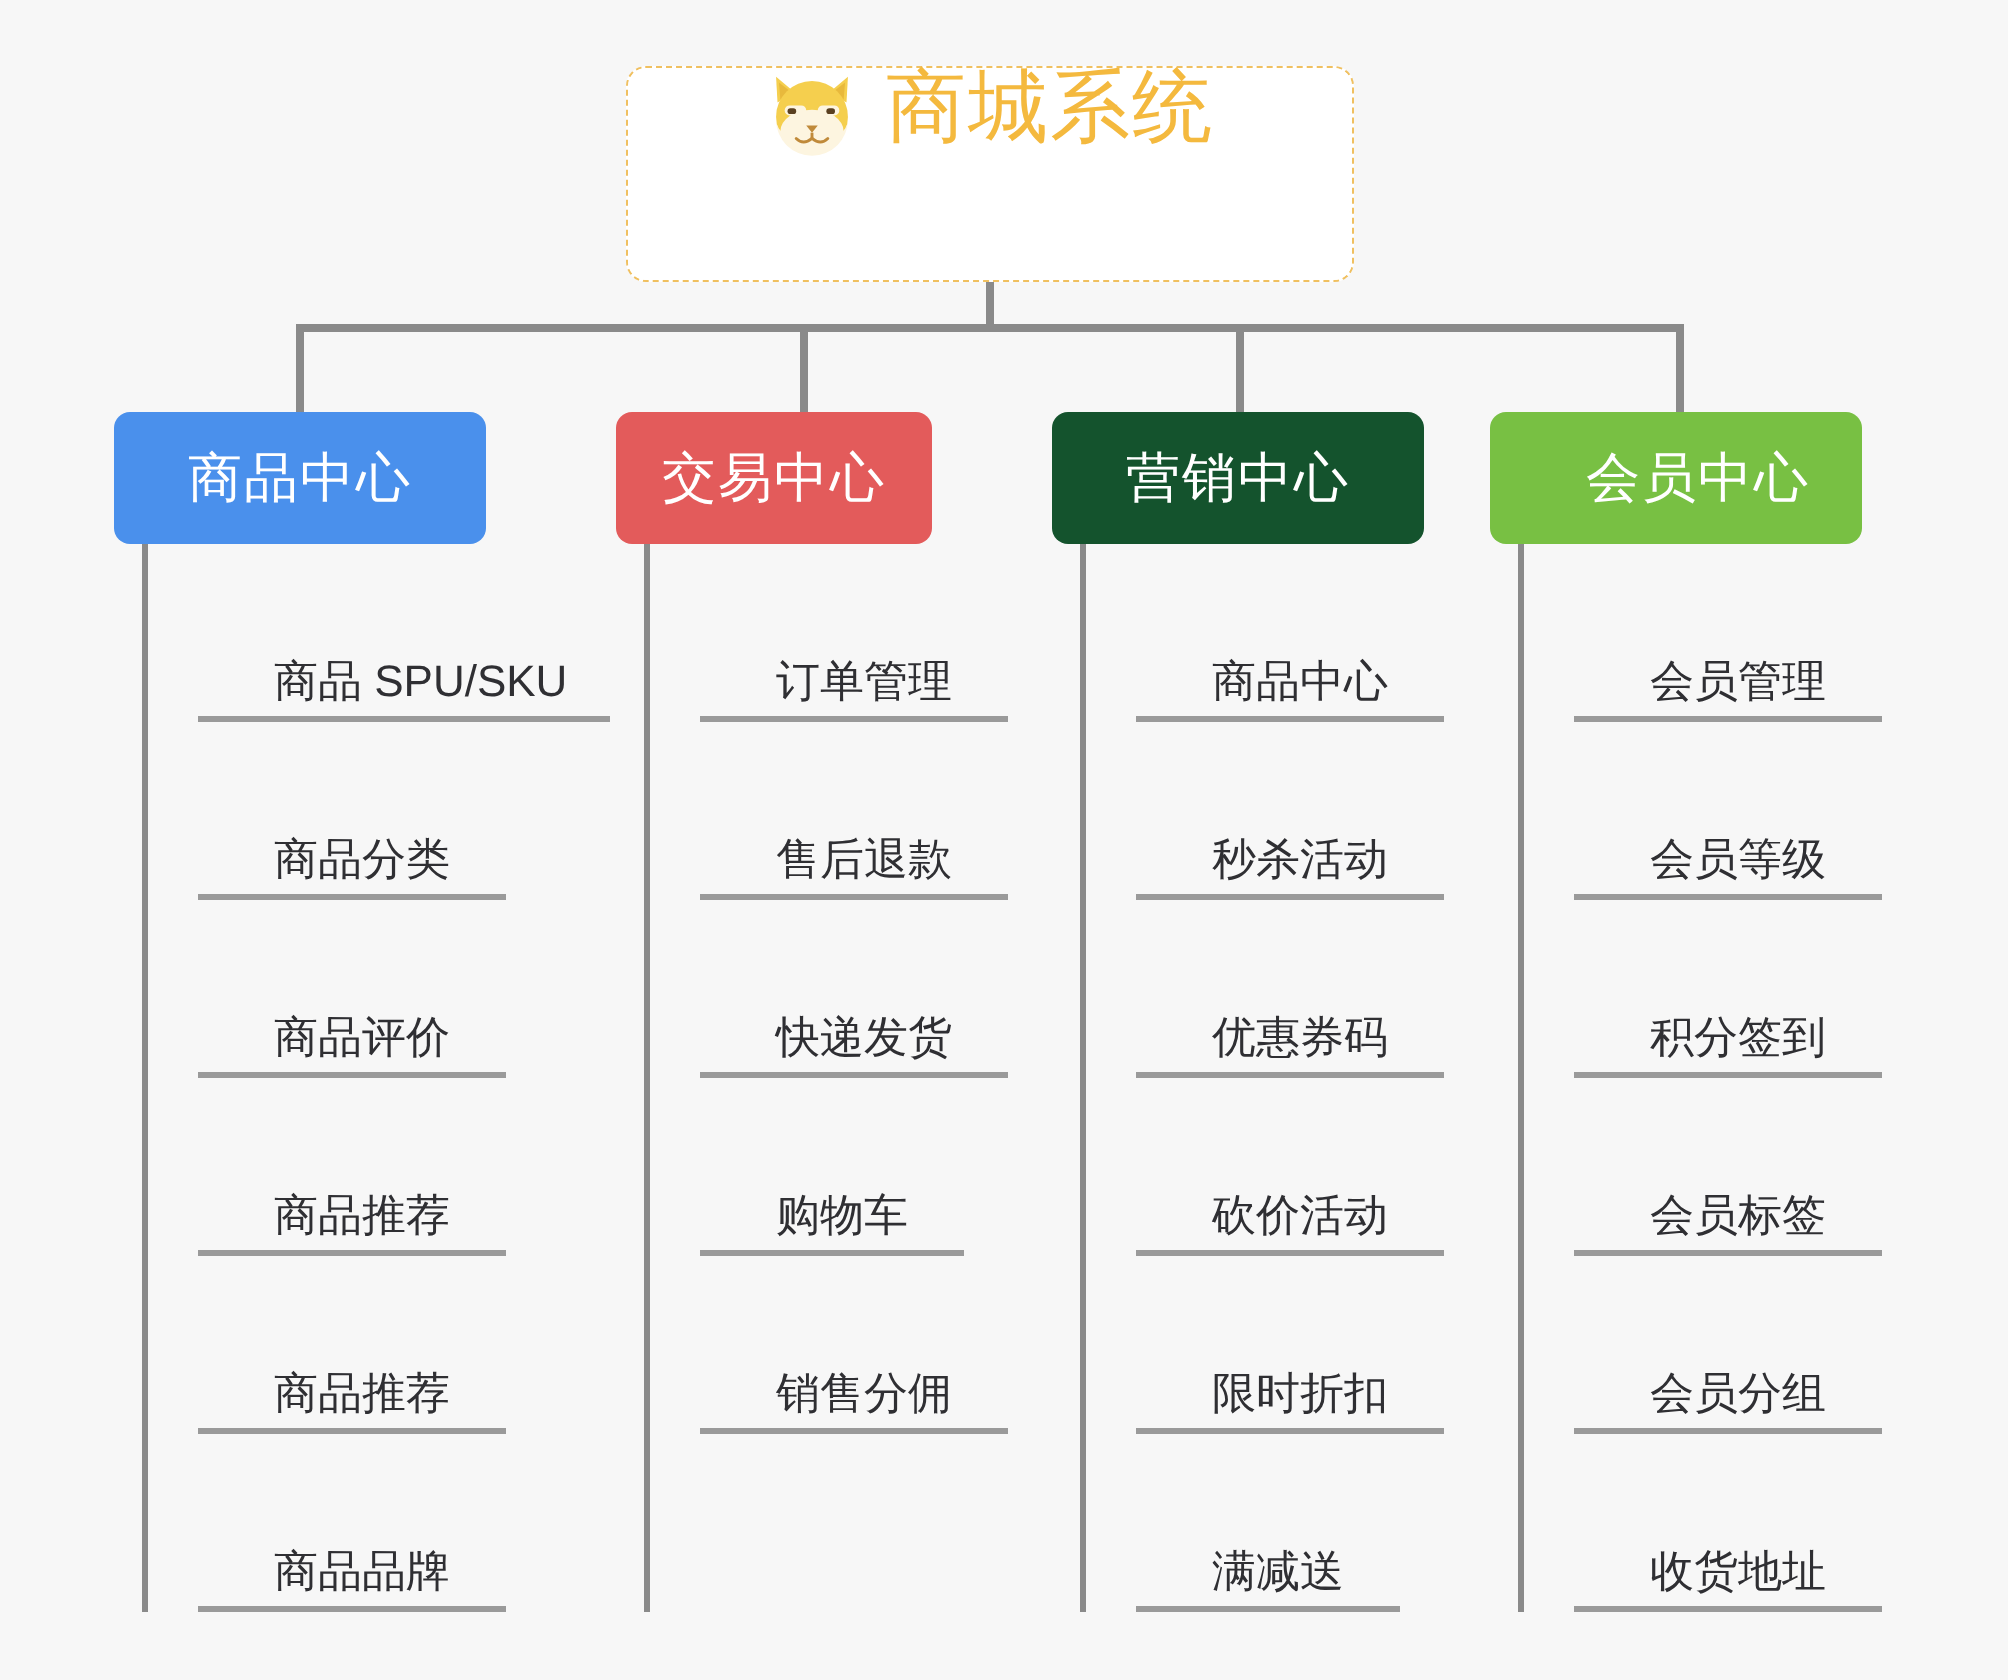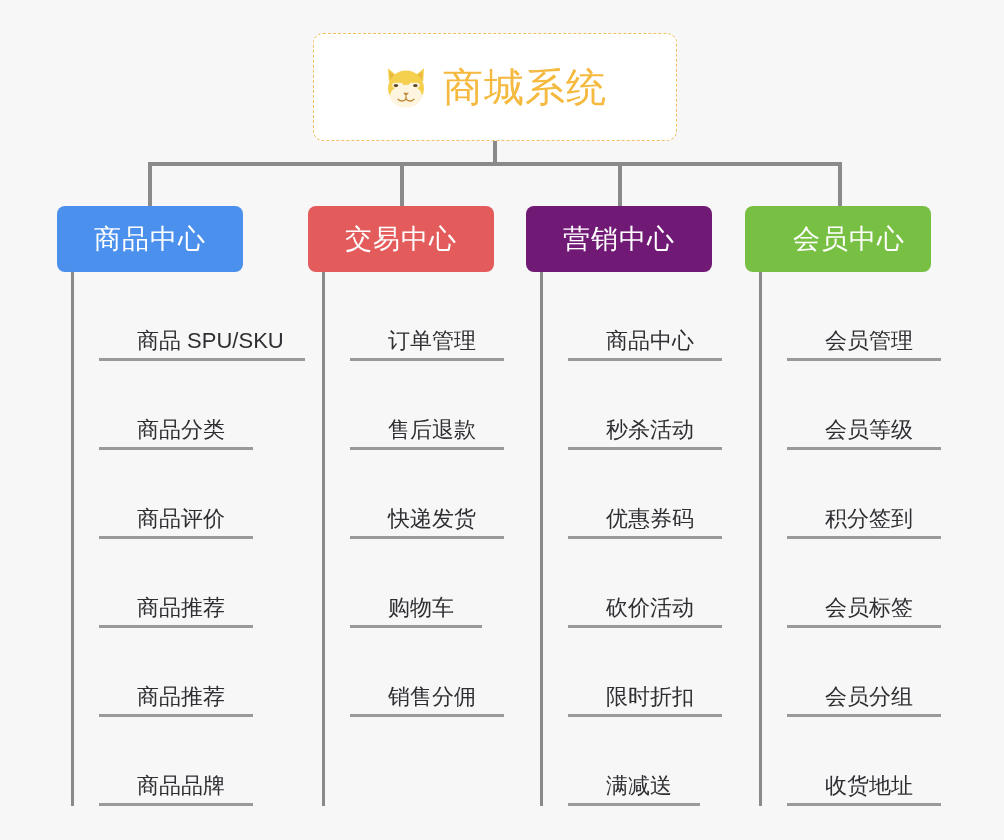--- a/index.html
+++ b/index.html
@@ -27,21 +27,20 @@
     position: absolute;
     left: 313px;
     top: 33px;
     width: 364px;
     height: 108px;
     background: #ffffff;
     border: 1px dashed #f0c060;
     border-radius: 10px;
     box-sizing: border-box;
     display: flex;
-    align-items: center;
     justify-content: center;
     gap: 14px;
   }
   .root-icon {
     width: 46px;
     height: 46px;
     flex: 0 0 auto;
     display: block;
   }
   .root-title {
@@ -185,21 +184,21 @@
         <div class="leaf">
           <span class="leaf-label">商品推荐</span>
           <div class="leaf-rule" style="width: 154px;"></div>
         </div>
         <div class="leaf">
           <span class="leaf-label">商品品牌</span>
           <div class="leaf-rule" style="width: 154px;"></div>
         </div>
       </div>
       <div class="conn conn-drop" style="left: 400px; background: rgb(138, 138, 138);"></div>
-      <div class="cat-box" style="left: 308px; width: 186px; background: rgb(227, 91, 91);">
+      <div class="cat-box" style="left: 308px; width: 158px; background: rgb(227, 91, 91);">
         <span class="cat-label">交易中心</span>
       </div>
       <div class="column" style="left: 322px;">
         <div class="spine" style="height: 534px; background: rgb(138, 138, 138);"></div>
         <div class="leaf">
           <span class="leaf-label">订单管理</span>
           <div class="leaf-rule" style="width: 154px;"></div>
         </div>
         <div class="leaf">
           <span class="leaf-label">售后退款</span>
@@ -212,21 +211,21 @@
         <div class="leaf">
           <span class="leaf-label">购物车</span>
           <div class="leaf-rule" style="width: 132px;"></div>
         </div>
         <div class="leaf">
           <span class="leaf-label">销售分佣</span>
           <div class="leaf-rule" style="width: 154px;"></div>
         </div>
       </div>
       <div class="conn conn-drop" style="left: 618px; background: rgb(138, 138, 138);"></div>
-      <div class="cat-box" style="left: 526px; width: 186px; background: #701a75;">
+      <div class="cat-box" style="left: 526px; width: 186px; background: #14532d;">
         <span class="cat-label">营销中心</span>
       </div>
       <div class="column" style="left: 540px;">
         <div class="spine" style="height: 534px; background: rgb(138, 138, 138);"></div>
         <div class="leaf">
           <span class="leaf-label">商品中心</span>
           <div class="leaf-rule" style="width: 154px;"></div>
         </div>
         <div class="leaf">
           <span class="leaf-label">秒杀活动</span>

